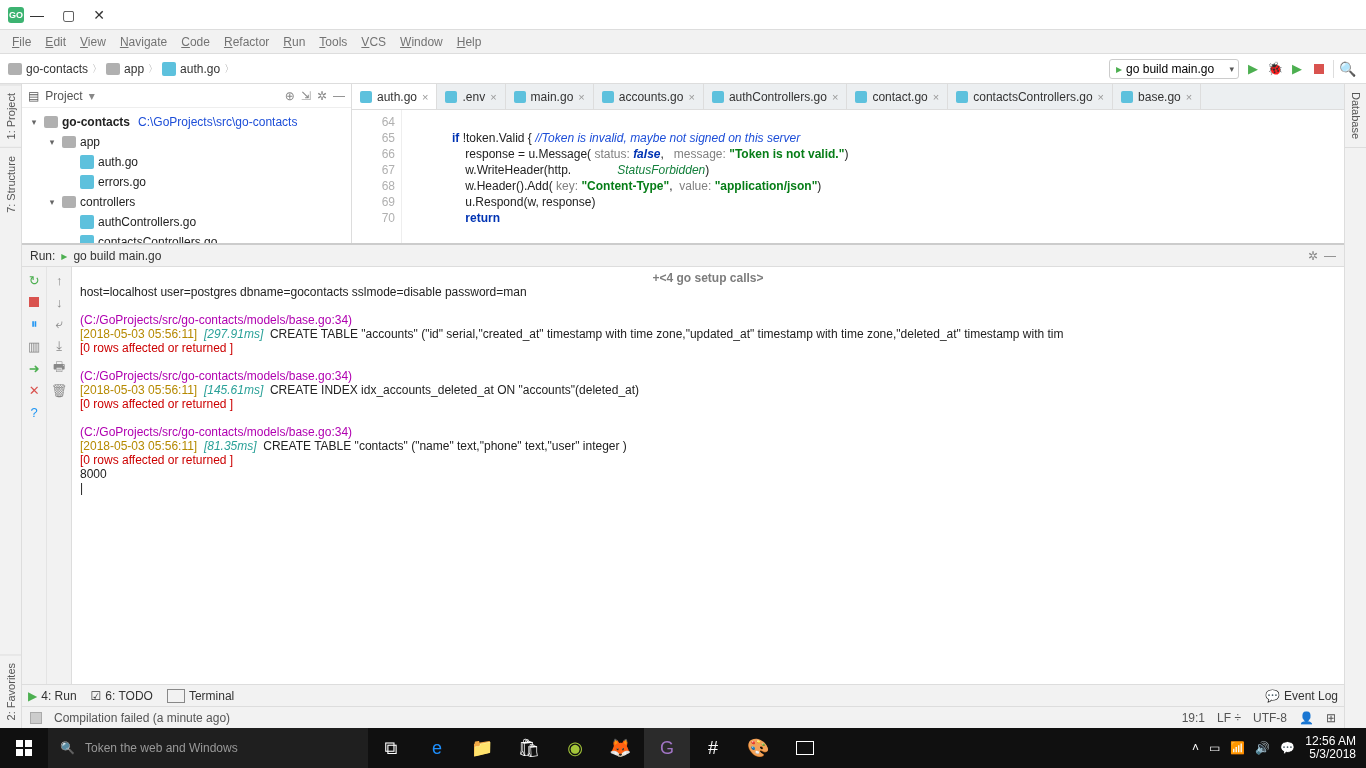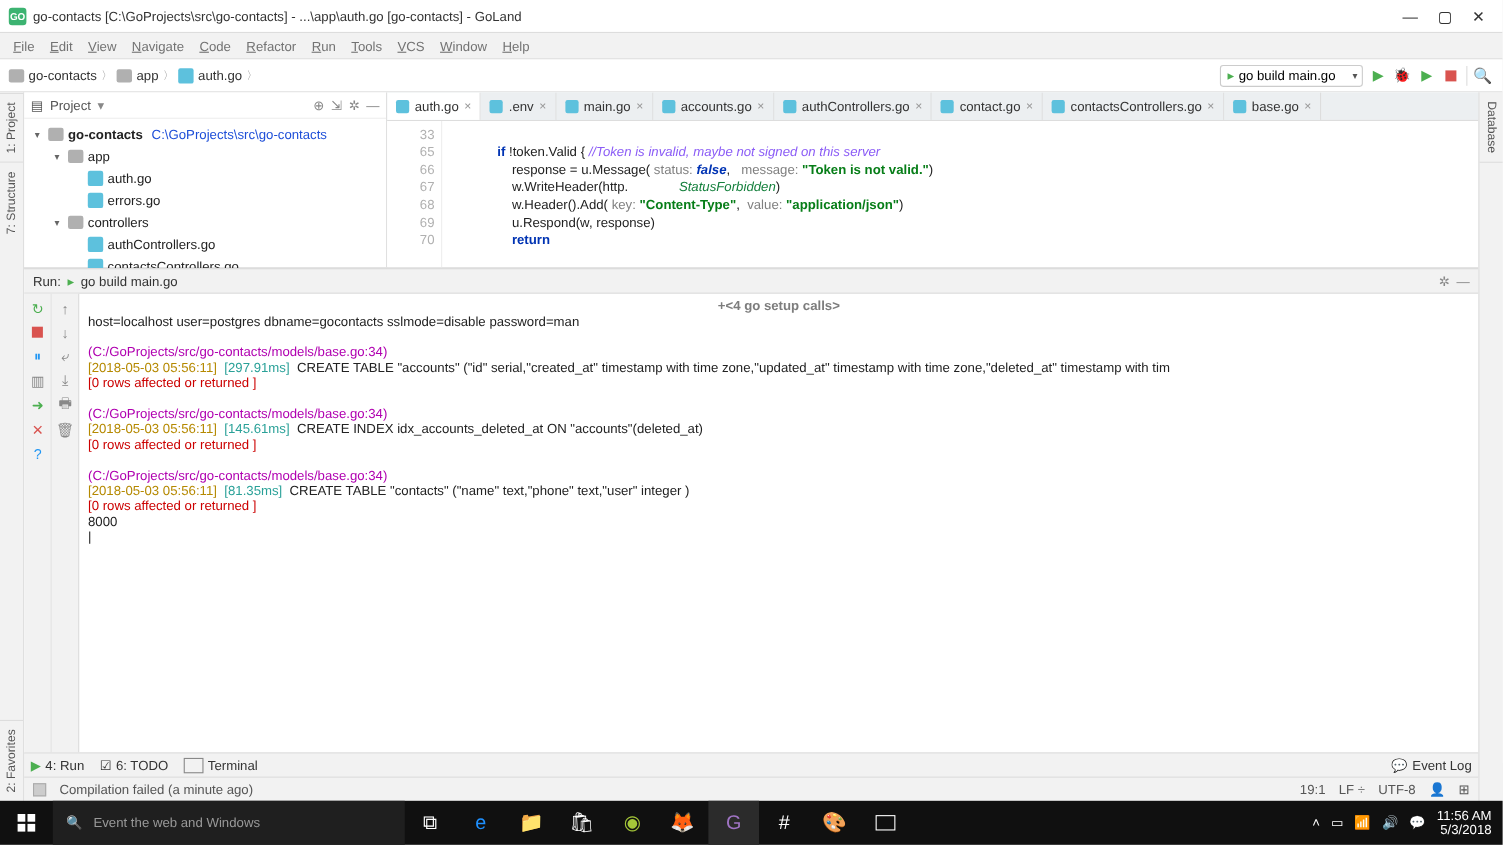--- a/index.html
+++ b/index.html
@@ -46,38 +46,38 @@
 .tabs { height:26px; display:flex; align-items:stretch; background:#eceff1; border-bottom:1px solid #ddd; overflow:hidden; }
 .tab { display:flex; align-items:center; gap:5px; padding:0 8px; border-right:1px solid #ddd; background:#eceff1; color:#333; font-size:12px; }
 .tab.active { background:#fff; }
 .tab .close { color:#999; font-size:11px; }
 .editor { flex:1; display:flex; font-family:Consolas,monospace; font-size:13px; overflow:hidden; }
 .gutter-nums { width:50px; text-align:right; color:#b0b0b0; padding:4px 6px 4px 0; background:#fff; border-right:1px solid #eee; }
 .gutter-nums div { height:16px; line-height:16px; }
 .code { flex:1; padding:4px 0 4px 10px; white-space:pre; color:#222; overflow-x:auto; }
 .code div { height:16px; line-height:16px; }
 .kw { color:#0033b3; font-weight:bold; }
-.comment { color:#8b5cf6; font-style:italic; }
+.comment { color:#1d4ed8; font-style:italic; }
 .str { color:#067d17; font-weight:bold; }
 .param { color:#808080; }
 .ident { color:#15803d; font-style:italic;margin-left:46px; }
 .bool { color:#0033b3; font-style:italic; font-weight:bold; }
 .run-panel { flex:1; display:flex; flex-direction:column; background:#fff; border-top:1px solid #ccc; min-height:0; }
 .run-header { height:22px; background:#f2f2f2; display:flex; align-items:center; padding:0 8px; border-bottom:1px solid #ddd; color:#333; gap:6px; }
 .run-header .spacer { flex:1; }
 .run-body { flex:1; display:flex; min-height:0; }
 .run-sidebar { width:50px; background:#f2f2f2; border-right:1px solid #ddd; display:flex; }
 .rs-col { width:25px; display:flex; flex-direction:column; align-items:center; padding-top:4px; gap:4px; }
 .rs-col + .rs-col { border-left:1px solid #e4e4e4; }
 .rs-ic { width:18px;height:18px;display:flex;align-items:center;justify-content:center;font-size:13px; }
 .console { flex:1; font-family:Consolas,monospace; font-size:13px; padding:4px 8px; overflow:auto; white-space:pre; color:#222; }
 .c-fold { color:#7d7d7d; font-weight:bold;text-align:center; }
 .c-path { color:#b000b0; }
 .c-time { color:#b58900; }
-.c-ms { color:#2aa198; }
+.c-ms { color:#2aa198;font-style:italic; }
 .c-red { color:#cc0000; }
 .bottom-tabs { height:22px; background:#f2f2f2; border-top:1px solid #ddd; display:flex; align-items:center; padding:0 6px; gap:14px; color:#333; }
 .bottom-tabs .bt { display:flex;align-items:center;gap:4px; }
 .bottom-tabs .spacer { flex:1; }
 .status-bar { height:22px; background:#f2f2f2; border-top:1px solid #ddd; display:flex; align-items:center; padding:0 8px; color:#555; gap:12px; }
 .status-bar .spacer { flex:1; }
 .status-bar .err-ic { width:12px;height:12px;background:#ccc;border:1px solid #aaa; }
 .taskbar { height:40px; background:#101010; display:flex; align-items:center; color:#fff; }
 .start { width:48px; height:40px; display:flex;align-items:center;justify-content:center; }
 .start-icon { width:16px;height:16px;display:grid;grid-template-columns:7px 7px;grid-template-rows:7px 7px;gap:2px; }
@@ -87,21 +87,20 @@
 .task-icons .ti { width:46px; height:40px; display:flex;align-items:center;justify-content:center; font-size:18px; }
 .tray { margin-left:auto; display:flex; align-items:center; gap:10px; padding:0 10px; color:#fff; font-size:11px; }
 .tray .clock { text-align:right; line-height:13px; }
 .mono-icon { width:18px;height:14px;border:1px solid #888; }
 </style>
 </head>
 <body>
 
 <div class="titlebar">
   <span class="app-icon">GO</span>
-  <span class="title">go-contacts [C:\GoProjects\src\go-contacts] - ...\app\auth.go [go-contacts] - GoLand</span>
   <div class="win-controls">
     <span>—</span>
     <span>▢</span>
     <span>✕</span>
   </div>
 </div>
 
 <div class="menubar" id="menubar">
     <span><u>F</u>ile</span>
     <span><u>E</u>dit</span>
@@ -250,21 +249,21 @@
               <span class="close">×</span>
             </div>
             <div class="tab">
               <span class="go-icon" style="width:12px;height:12px"></span>
               <span>base.go</span>
               <span class="close">×</span>
             </div>
           </div>
         <div class="editor">
           <div class="gutter-nums" id="gutter-nums">
-              <div>33</div>
+              <div>64</div>
               <div>65</div>
               <div>66</div>
               <div>67</div>
               <div>68</div>
               <div>69</div>
               <div>70</div>
             </div>
           <div class="code" id="code"><div>&nbsp;</div><div>            <span class="kw">if</span> !token.Valid { <span class="comment">//Token is invalid, maybe not signed on this server</span></div><div>                response = u.Message( <span class="param">status:</span> <span class="bool">false</span>,   <span class="param">message:</span> <span class="str">"Token is not valid."</span>)</div><div>                w.WriteHeader(http.<span class="ident">StatusForbidden</span>)</div><div>                w.Header().Add( <span class="param">key:</span> <span class="str">"Content-Type"</span>,  <span class="param">value:</span> <span class="str">"application/json"</span>)</div><div>                u.Respond(w, response)</div><div>                <span class="kw">return</span></div></div>
         </div>
       </div>
@@ -346,21 +345,21 @@
   <div class="start">
     <div class="start-icon">
         <span></span>
         <span></span>
         <span></span>
         <span></span>
       </div>
   </div>
   <div class="search-box">
     <span>🔍</span>
-    <span>Event the web and Windows</span>
+    <span>Token the web and Windows</span>
   </div>
   <div class="task-icons">
     <span class="ti">⧉</span>
     <span class="ti" style="color:#1e90ff">e</span>
     <span class="ti" style="color:#ffcc66">📁</span>
     <span class="ti">🛍</span>
     <span class="ti" style="color:#a4c639">◉</span>
     <span class="ti" style="color:#ff9500">🦊</span>
     <span class="ti" style="background:#2b2b2b;color:#a074c4">G</span>
     <span class="ti">#</span>
@@ -369,17 +368,17 @@
         <span class="mono-icon" style="border-color:#fff"></span>
       </span>
   </div>
   <div class="tray">
     <span>˄</span>
     <span>▭</span>
     <span>📶</span>
     <span>🔊</span>
     <span>💬</span>
     <div class="clock">
-      <div>11:56 AM</div>
+      <div>12:56 AM</div>
       <div>5/3/2018</div>
     </div>
   </div>
 </div>
 
 </body></html>

